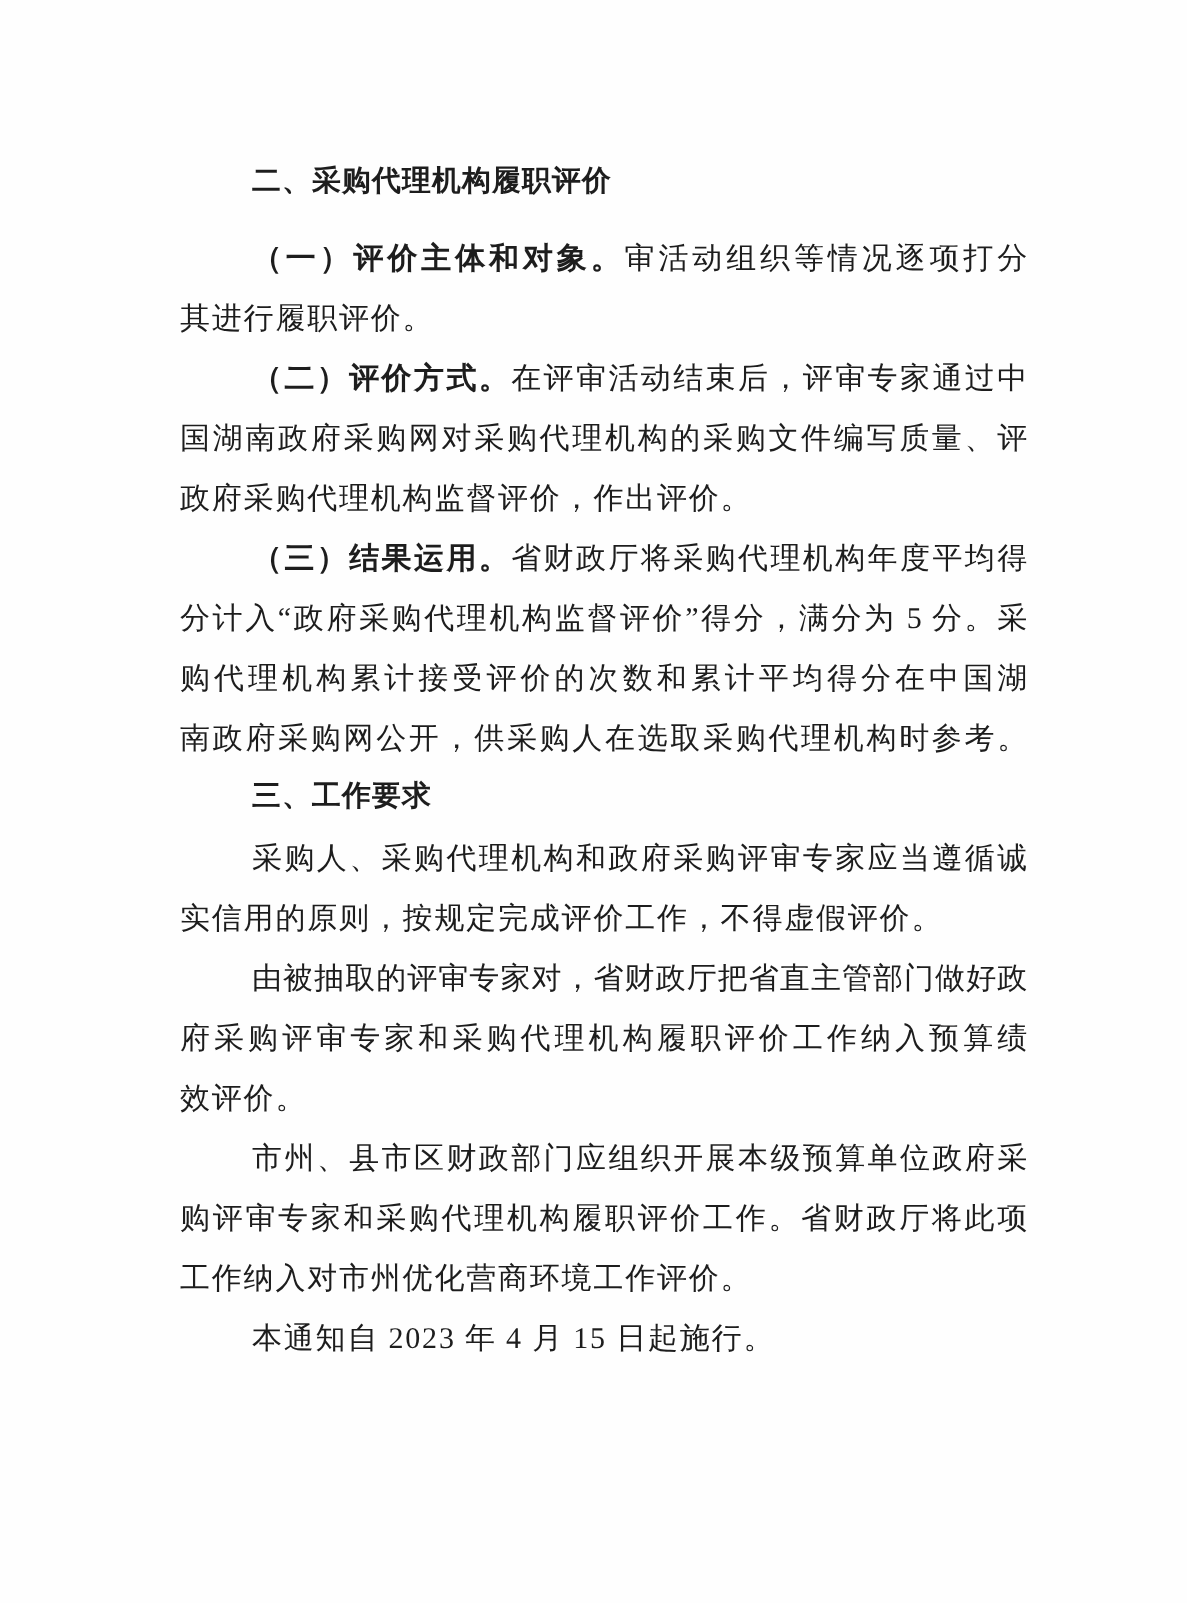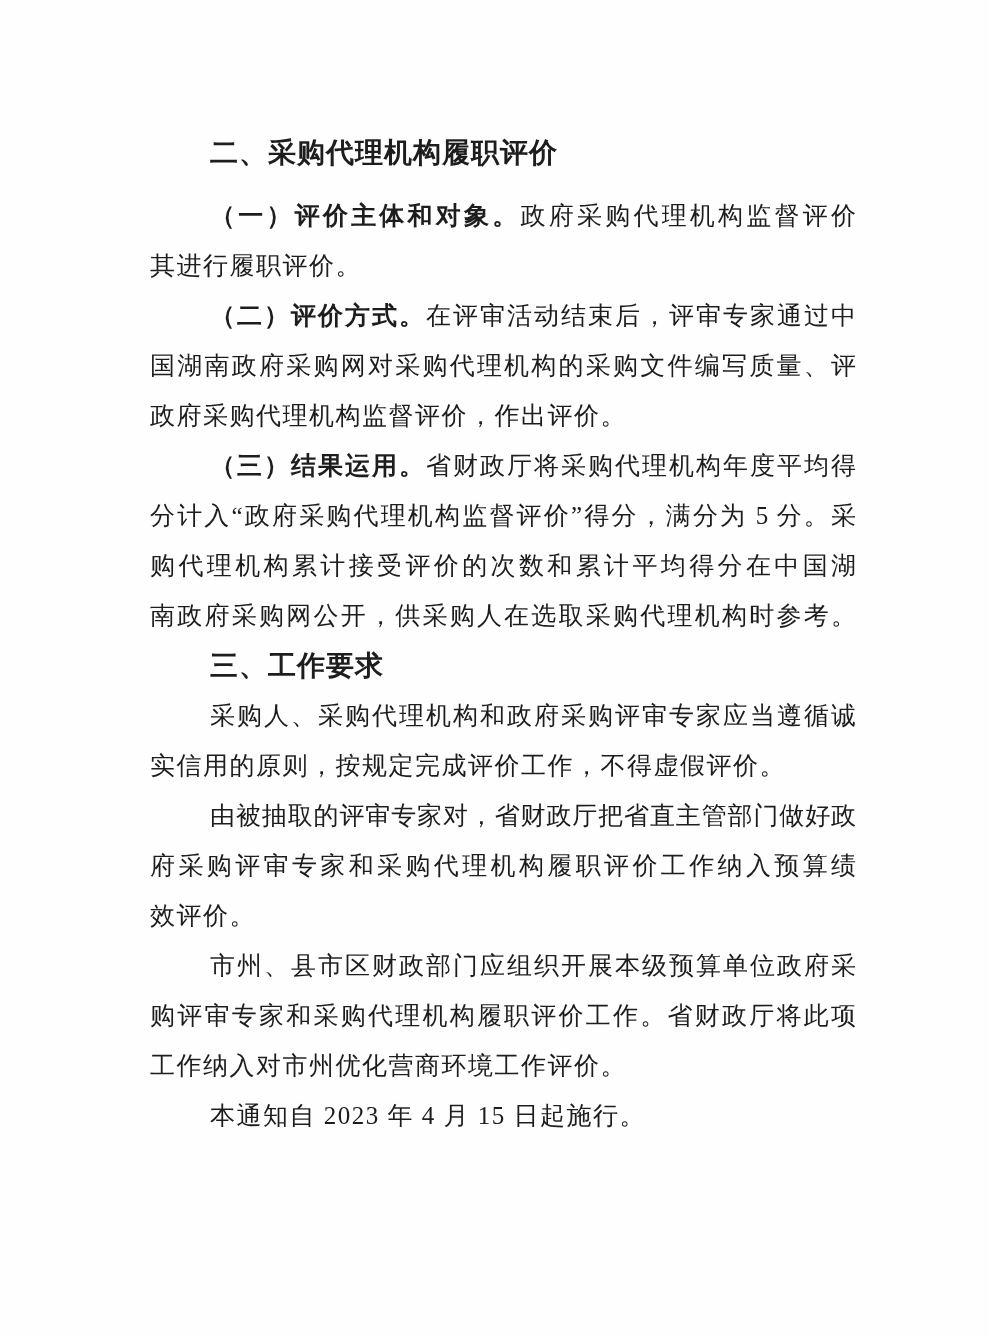--- a/index.html
+++ b/index.html
@@ -32,42 +32,42 @@
     padding-left: 60px;
   }
   .justify {
     text-align: justify;
     text-align-last: justify;
   }
   .gap {
     margin-top: 13px;
   }
   .heading {
-    font-family: Liberation Serif, serif;
+    font-family: Liberation Mono, monospace;
     font-weight: 700;
-    font-size: 28px;
+    font-size: 24px;
     letter-spacing: 1px;
   }
   .lead {
     font-weight: 700;
   }
   .body-end {
     letter-spacing: 1.5px;
   }
 </style>
 </head>
 <body>
 
 <div class="page">
   <div class="content">
 
     <div class="line heading indent">二、采购代理机构履职评价</div>
 
     <div class="line justify indent gap">
-      <span class="lead">（一）评价主体和对象。</span><span>政府采购代理机构监督评价</span>
+      <span class="lead">（一）评价主体和对象。</span><span>审活动组织等情况逐项打分</span>
     </div>
 
 
     <div class="line body-end">其进行履职评价。</div>
 
     <div class="line justify indent">
       <span class="lead">（二）评价方式。</span><span>在评审活动结束后，评审专家通过中</span>
     </div>
 
     <div class="line justify">国湖南政府采购网对采购代理机构的采购文件编写质量、评</div>

